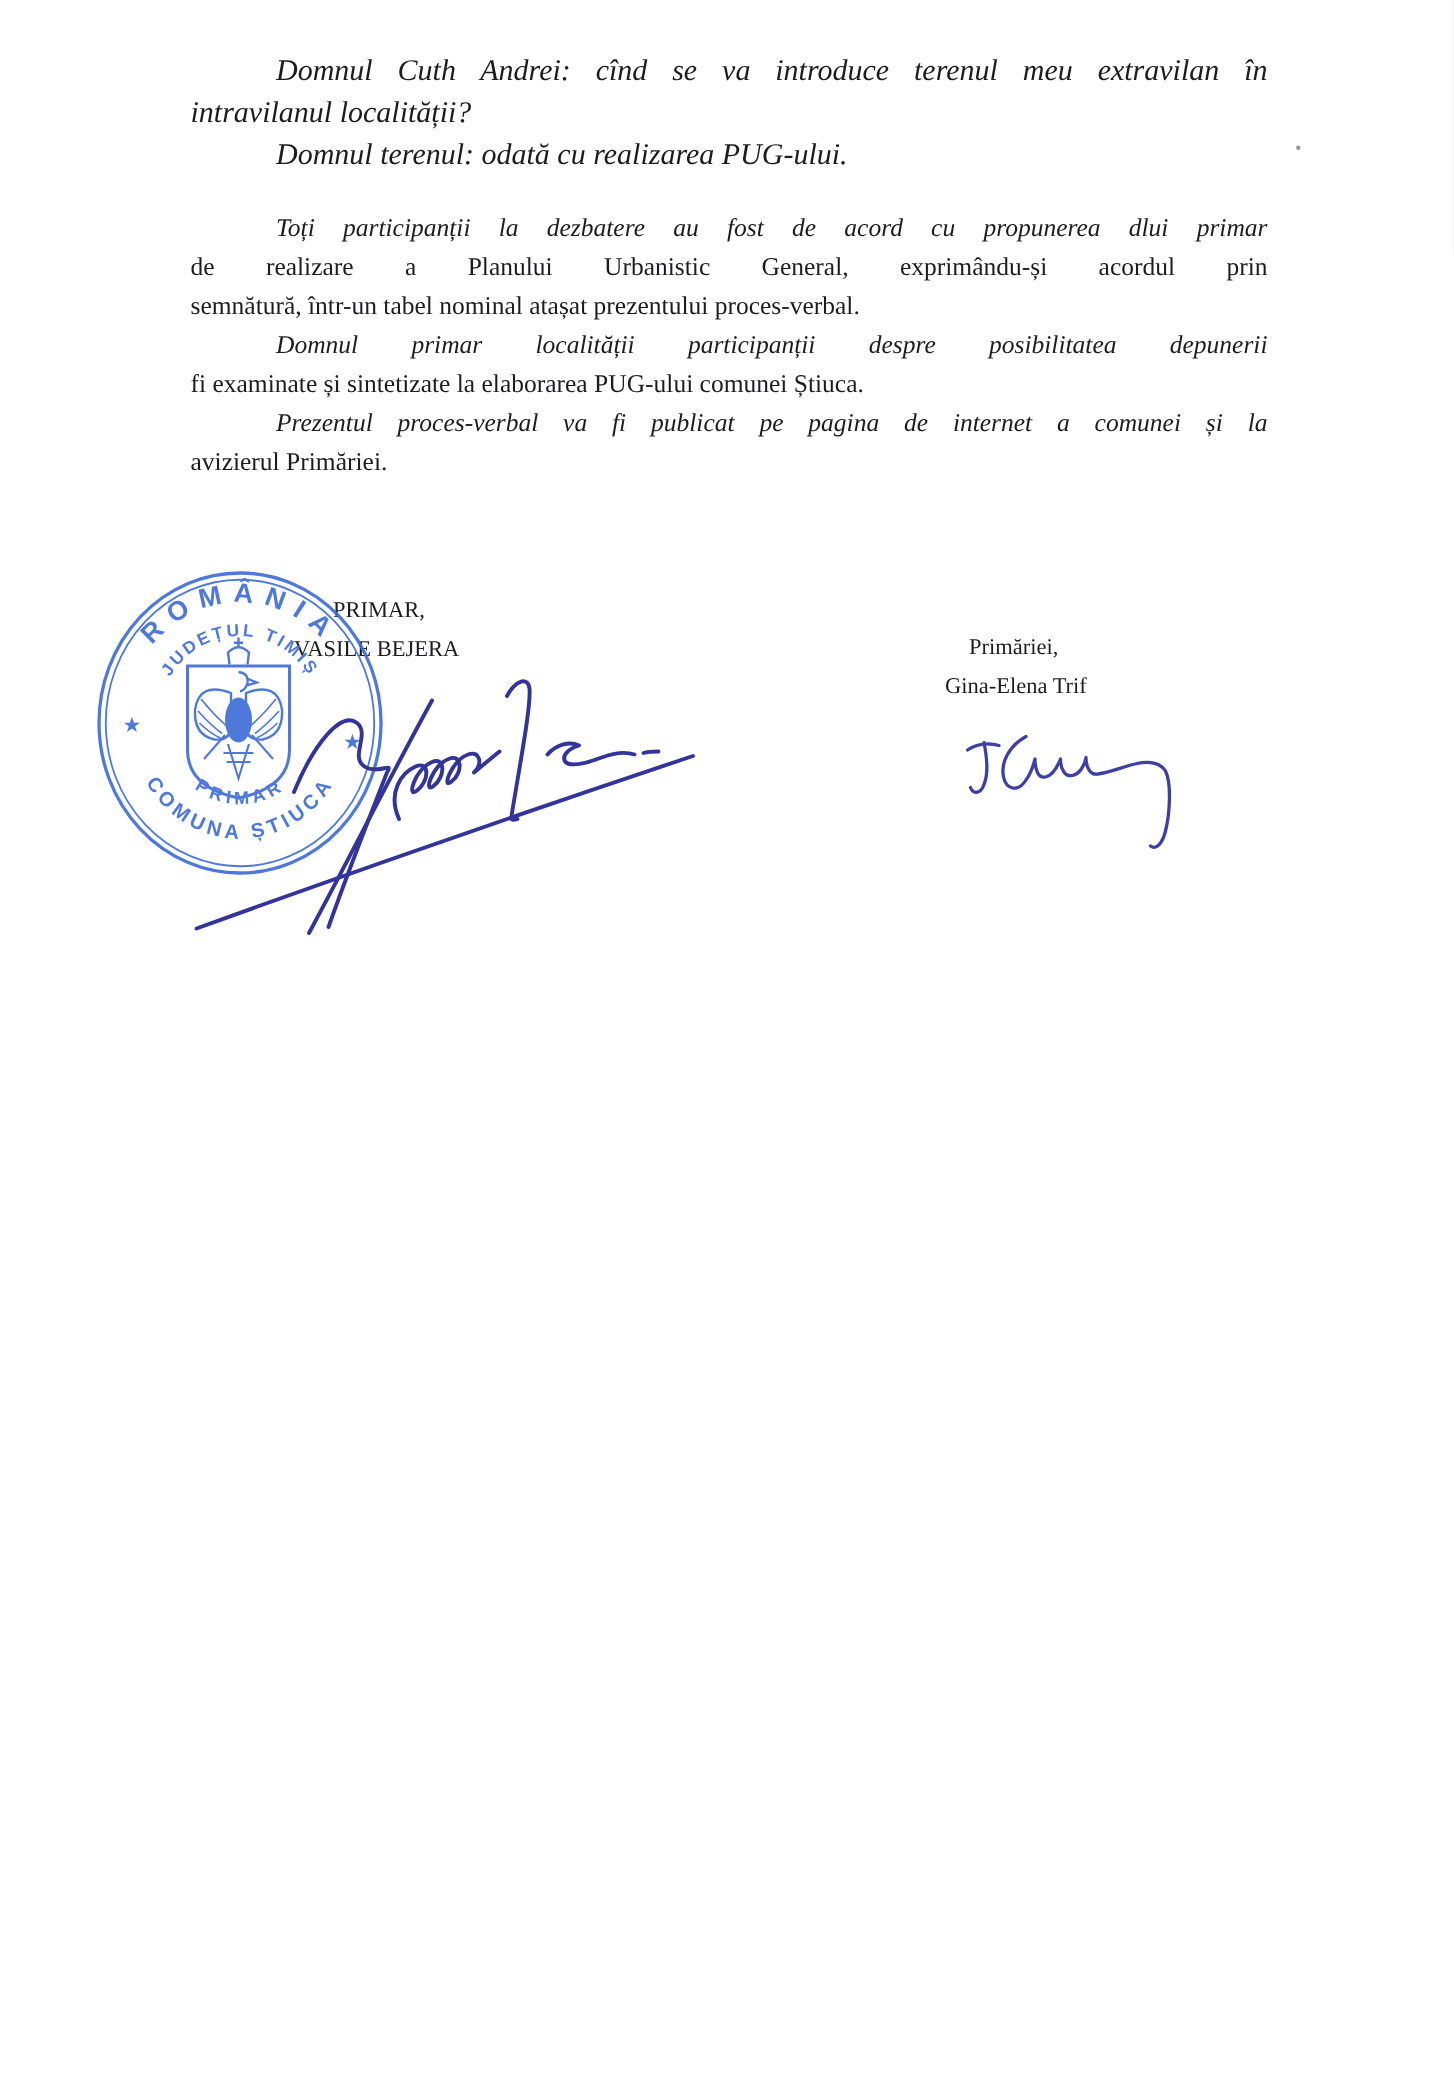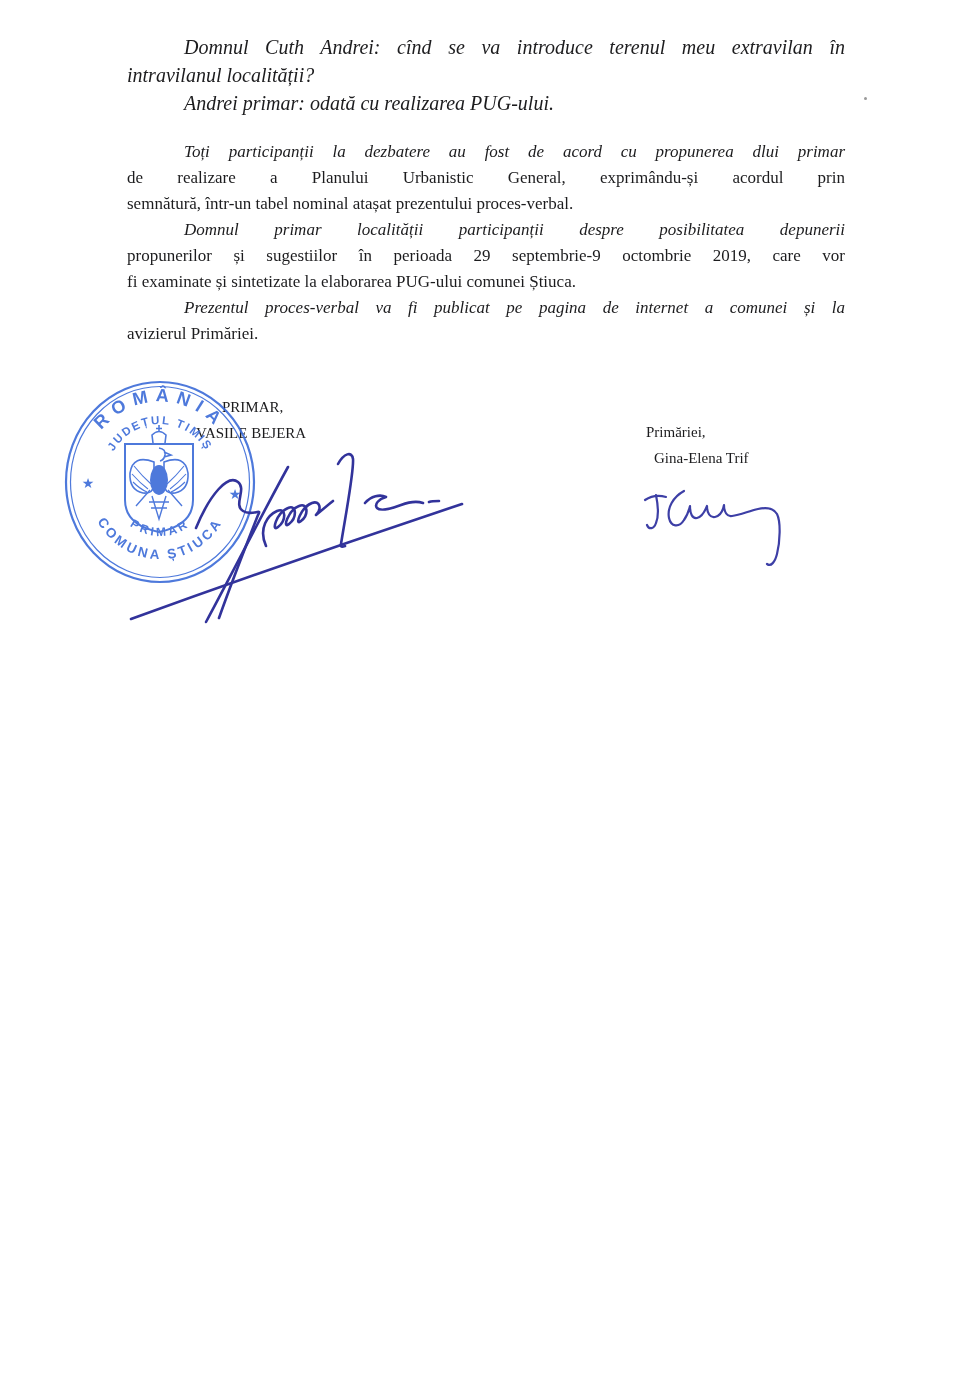--- a/index.html
+++ b/index.html
@@ -48,38 +48,37 @@
   }
 </style>
 </head>
 <body>
 
 <div class="page">
 
   <div class="dialogue">
       <div class="line indent j">Domnul Cuth Andrei: cînd se va introduce terenul meu extravilan în</div>
       <div class="line">intravilanul localității?</div>
-      <div class="line indent">Andrei primar: odată cu realizarea PUG-ului.</div>
+      <div class="line indent">Domnul terenul: odată cu realizarea PUG-ului.</div>
     </div>
 
   <div class="body-text">
       <div class="line indent j">Toți participanții la dezbatere au fost de acord cu propunerea dlui primar</div>
       <div class="line j">de realizare a Planului Urbanistic General, exprimându-și acordul prin</div>
       <div class="line">semnătură, într-un tabel nominal atașat prezentului proces-verbal.</div>
       <div class="line indent j">Domnul primar localității participanții despre posibilitatea depunerii</div>
-      <div class="line j">propunerilor și sugestiilor în perioada 29 septembrie-9 octombrie 2019, care vor</div>
       <div class="line">fi examinate și sintetizate la elaborarea PUG-ului comunei Știuca.</div>
       <div class="line indent j">Prezentul proces-verbal va fi publicat pe pagina de internet a comunei și la</div>
       <div class="line">avizierul Primăriei.</div>
     </div>
 
   <div class="sig-label" style="left:222px;top:394px;">PRIMAR,</div>
   <div class="sig-label" style="left:196px;top:420px;">VASILE BEJERA</div>
   <div class="sig-label" style="left:646px;top:419px;">Primăriei,</div>
-  <div class="sig-label" style="left:654px;top:445px;">Gina-Elena Trif</div>
+  <div class="sig-label" style="left:630px;top:445px;">Gina-Elena Trif</div>
 
   <svg class="stamp-svg" viewBox="0 0 196 204">
     <defs>
       <path id="arcTopOuter" d="M 29,68 A 76,80 0 0 1 167,68"></path>
       <path id="arcTopInner" d="M 50.4,73 A 55,58 0 0 1 145.6,73"></path>
       <path id="arcBottomOuter" d="M 31.8,134.6 A 73,77 0 0 0 164.2,134.6"></path>
       <path id="arcBottomInner" d="M 53.8,129 A 51,54 0 0 0 142.2,129"></path>
     </defs>
 
     <ellipse class="stamp-stroke" cx="98" cy="102" rx="94" ry="100" stroke-width="2.2"></ellipse>

